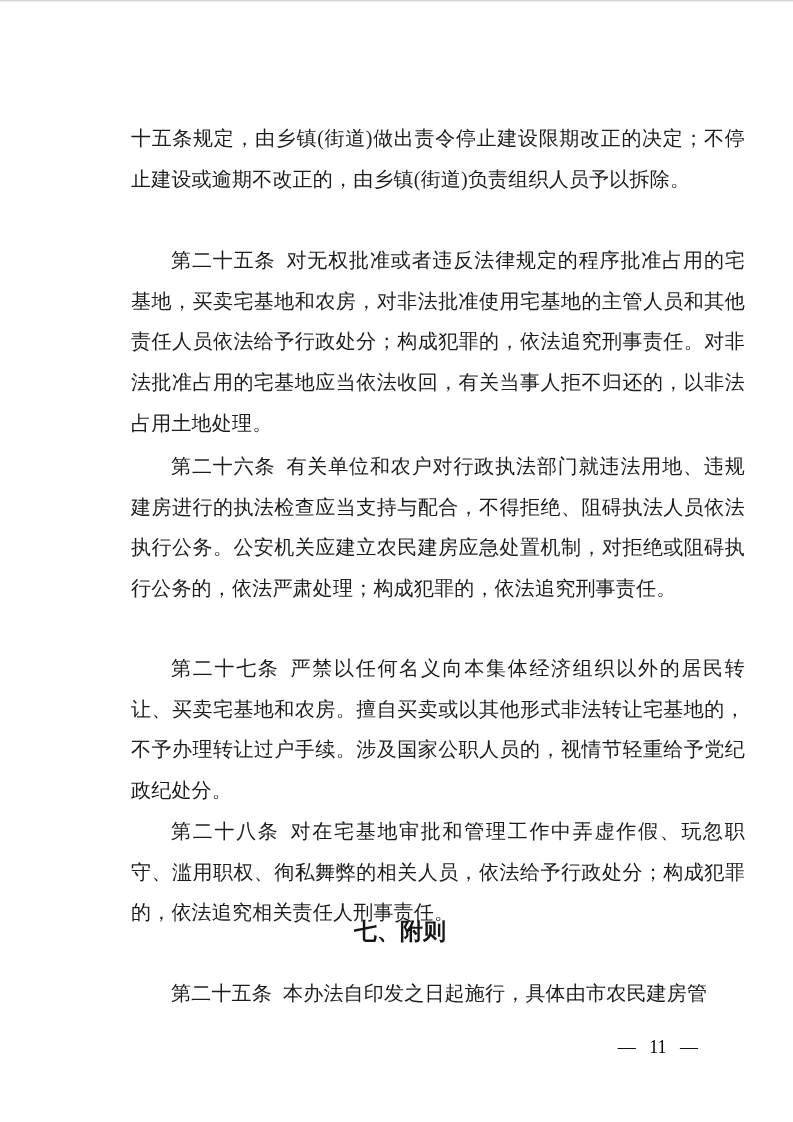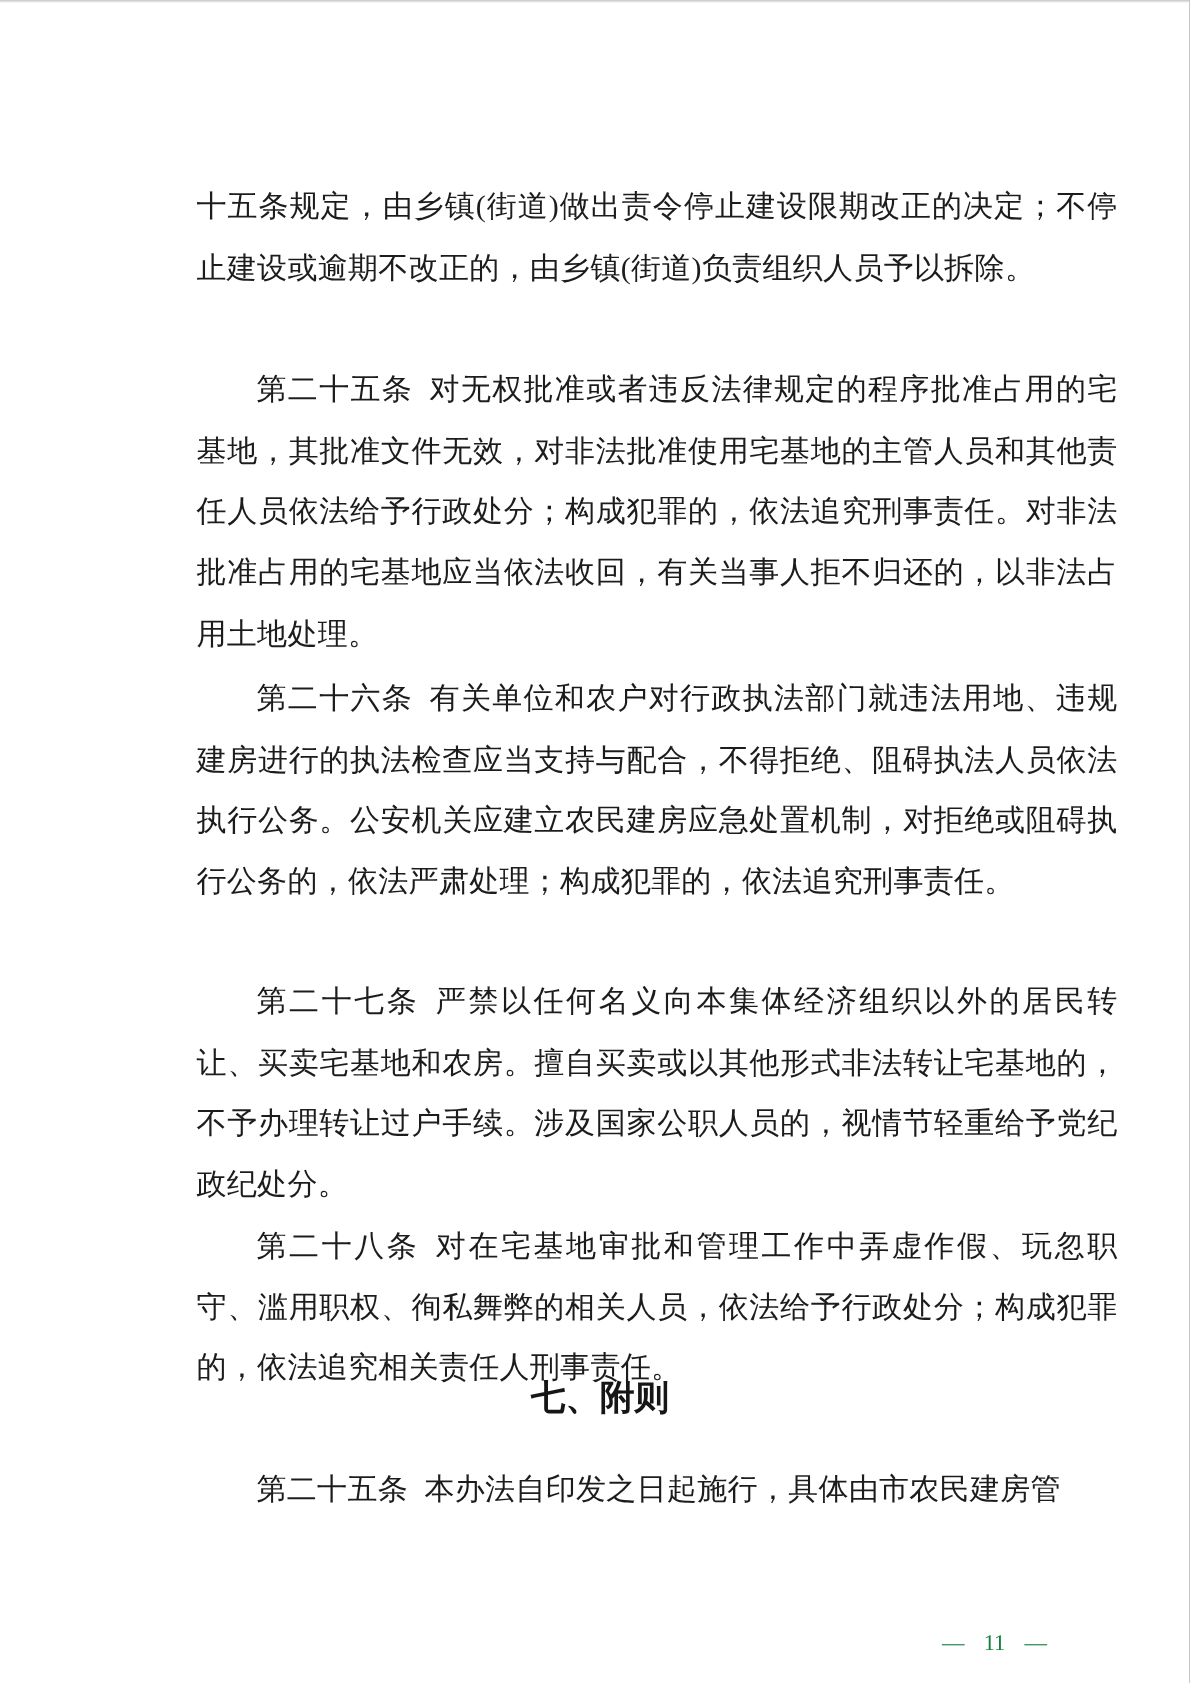--- a/index.html
+++ b/index.html
@@ -54,39 +54,39 @@
     width: 614px;
     font-size: 23px;
     line-height: 40.7px;
     text-align: center;
     font-weight: 700;
     font-family: Liberation Sans, sans-serif;
     color: #161616;
   }
   .page-number {
     position: absolute;
-    top: 1083px;
+    top: 1034px;
     right: 95px;
-    font-size: 15px;
+    font-size: 18px;
     line-height: 26px;
-    color: #15803d;
+    color: #000000;
     word-spacing: 9px;
     font-family: "Liberation Serif", "DejaVu Serif", serif;
   }
 </style>
 </head>
 <body>
 
 <div class="page">
 
   <div class="scan-edge"></div>
 
   <p class="para p0"><span>十五条规定，由乡镇(街道)做出责令停止建设限期改正的决定；不停止建设或逾期不改正的，由乡镇(街道)负责组织人员予以拆除。</span></p>
 
-  <p class="para p1 indent"><span class="term">第二十五条</span><span>对无权批准或者违反法律规定的程序批准占用的宅基地，其批准文件无效，对非法批准使用宅基地的主管人员和其他责任人员依法给予行政处分；构成犯罪的，依法追究刑事责任。对非法批准占用的宅基地应当依法收回，有关当事人拒不归还的，以非法占用土地处理。</span></p>
+  <p class="para p1 indent"><span class="term">第二十五条</span><span>对无权批准或者违反法律规定的程序批准占用的宅基地，买卖宅基地和农房，对非法批准使用宅基地的主管人员和其他责任人员依法给予行政处分；构成犯罪的，依法追究刑事责任。对非法批准占用的宅基地应当依法收回，有关当事人拒不归还的，以非法占用土地处理。</span></p>
 
   <p class="para p2 indent"><span class="term">第二十六条</span><span>有关单位和农户对行政执法部门就违法用地、违规建房进行的执法检查应当支持与配合，不得拒绝、阻碍执法人员依法执行公务。公安机关应建立农民建房应急处置机制，对拒绝或阻碍执行公务的，依法严肃处理；构成犯罪的，依法追究刑事责任。</span></p>
 
   <p class="para p3 indent"><span class="term">第二十七条</span><span>严禁以任何名义向本集体经济组织以外的居民转让、买卖宅基地和农房。擅自买卖或以其他形式非法转让宅基地的，不予办理转让过户手续。涉及国家公职人员的，视情节轻重给予党纪政纪处分。</span></p>
 
   <p class="para p4 indent"><span class="term">第二十八条</span><span>对在宅基地审批和管理工作中弄虚作假、玩忽职守、滥用职权、徇私舞弊的相关人员，依法给予行政处分；构成犯罪的，依法追究相关责任人刑事责任。</span></p>
 
   <div class="section-heading">七、附则</div>
 
   <p class="para p5 indent"><span class="term">第二十五条</span><span>本办法自印发之日起施行，具体由市农民建房管</span></p>

